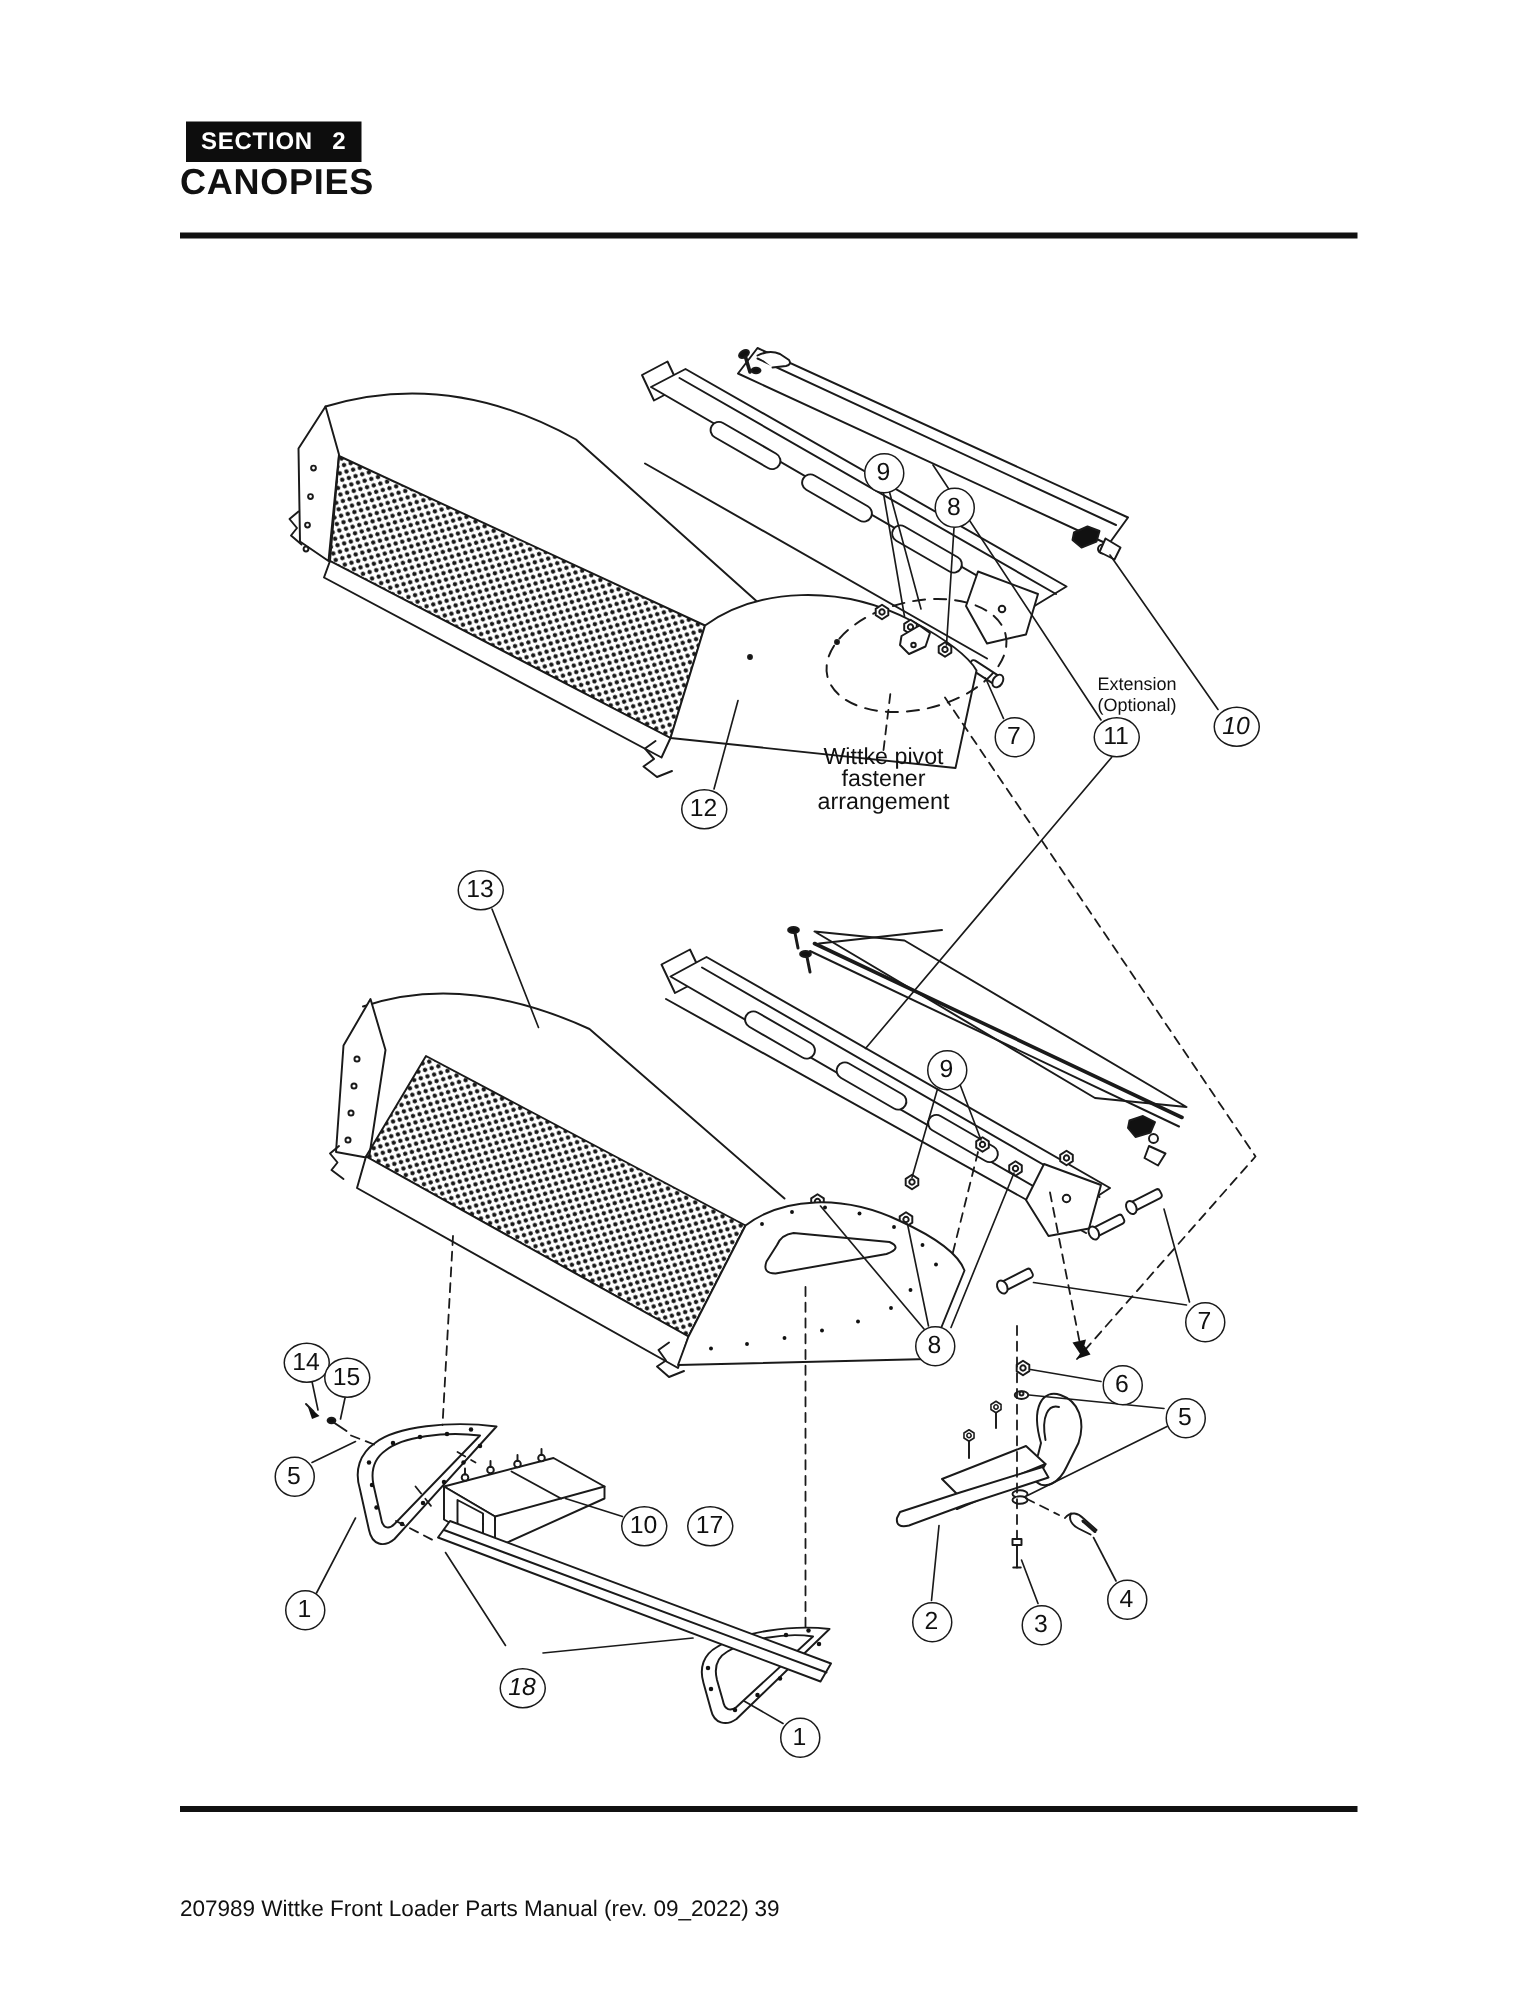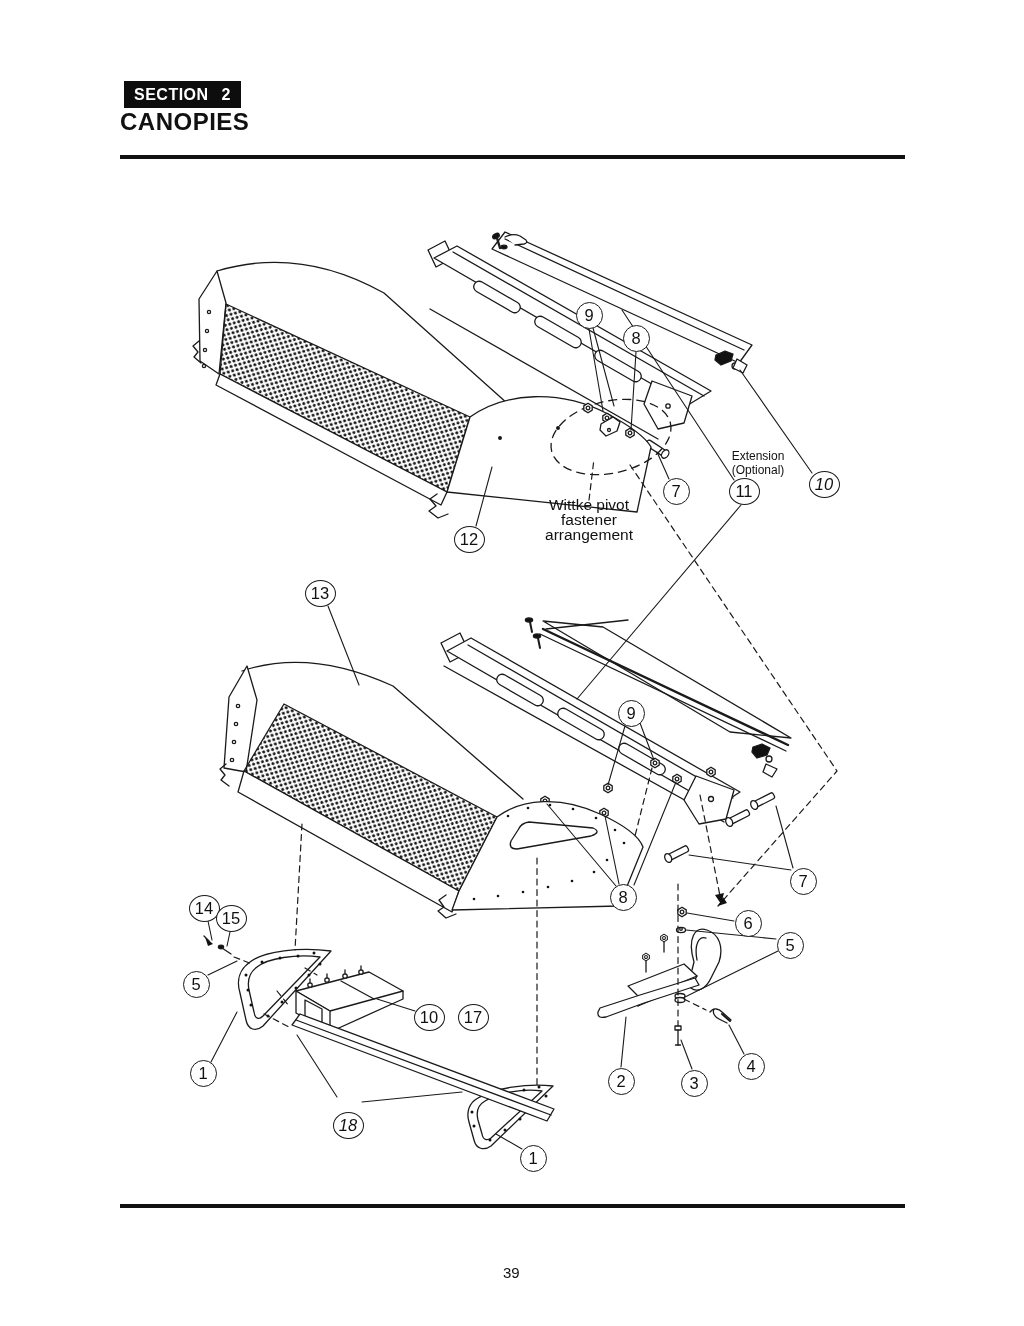--- a/index.html
+++ b/index.html
@@ -25,20 +25,21 @@
 </style>
 </head>
 <body>
 
 <div class="page">
 
   <div class="section-badge">SECTION 2</div>
   <div class="page-title">CANOPIES</div>
   <div class="rule top"></div>
   <div class="rule bottom"></div>
+  <div class="footer-text">207989 Wittke Front Loader Parts Manual (rev. 09_2022)</div>
   <div class="footer-page">39</div>
 
   <svg class="diagram" width="1024" height="1326" viewBox="0 0 1024 1326" fill="none" stroke="#1a1a1a" stroke-width="1.3" stroke-linejoin="round" stroke-linecap="round">
     <defs>
       <pattern id="mesh" width="6.8" height="6.2" patternUnits="userSpaceOnUse" patternTransform="rotate(27)">
         <circle cx="1.7" cy="1.6" r="1.5" fill="#181818" stroke="none"></circle>
         <circle cx="5.1" cy="4.7" r="1.5" fill="#181818" stroke="none"></circle>
       </pattern>
       <g id="nutg">
         <polygon points="-4.2,-2.1 0,-4.8 4.2,-2.1 4.2,2.1 0,4.8 -4.2,2.1" fill="#fff"></polygon>

